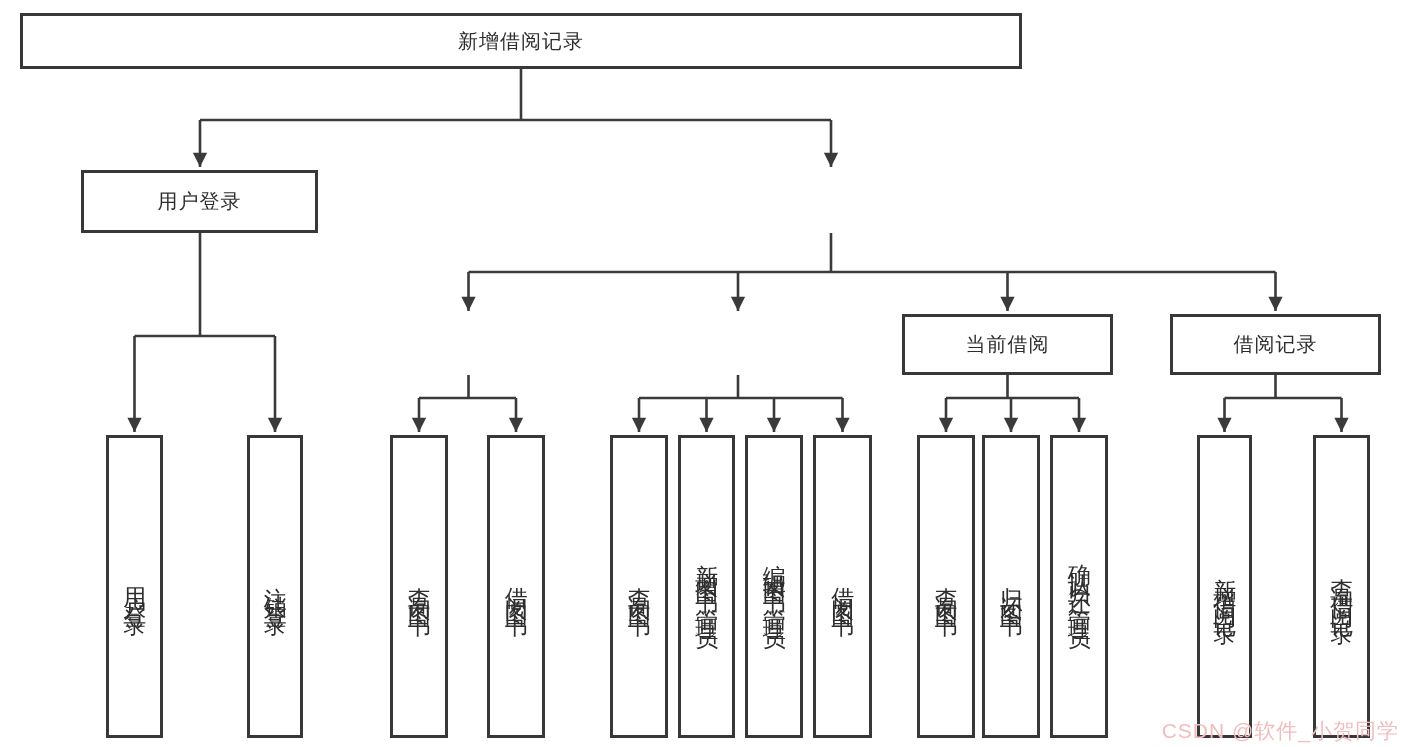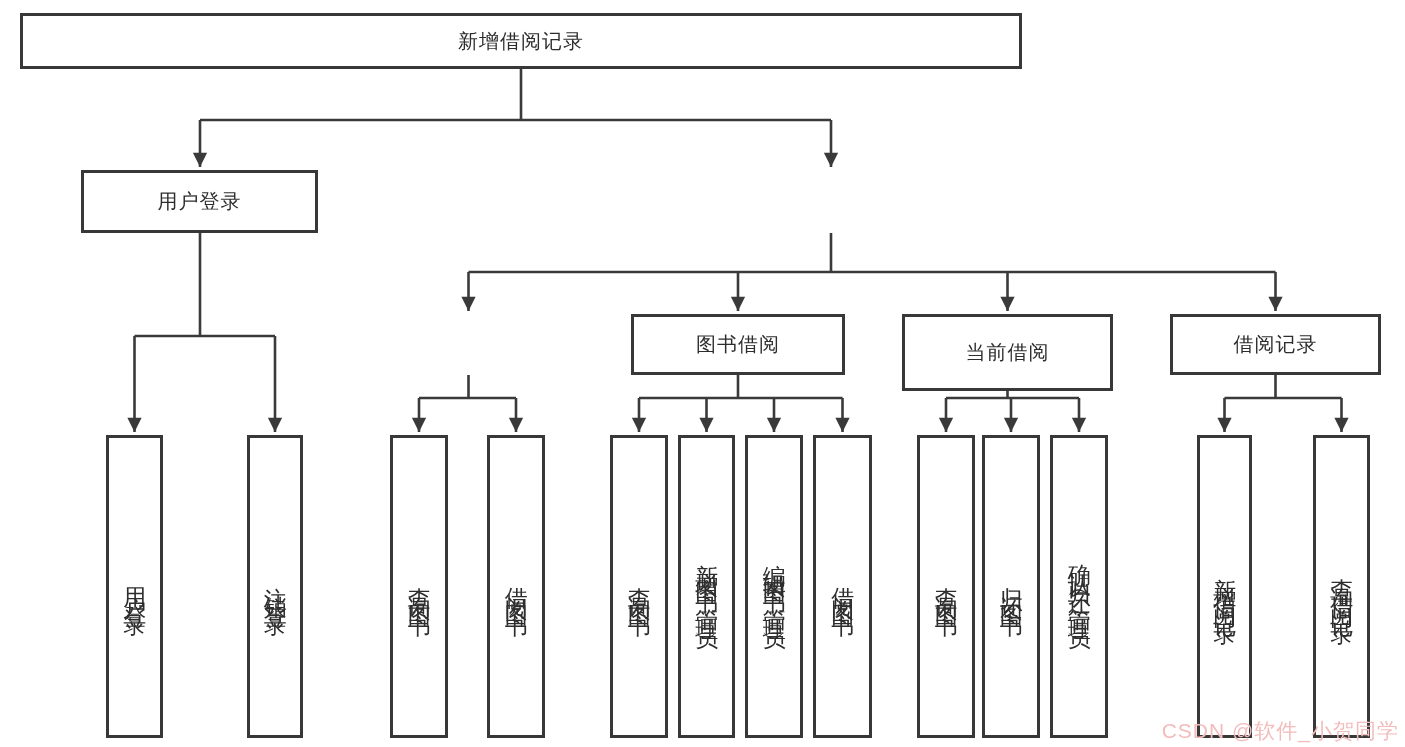--- a/index.html
+++ b/index.html
@@ -82,22 +82,21 @@
       <path d="M1275.5,375 L1275.5,398 M1224.5,398 L1341.5,398"></path>
       <line x1="1224.5" y1="398" x2="1224.5" y2="432" marker-end="url(#arw)"></line>
       <line x1="1341.5" y1="398" x2="1341.5" y2="432" marker-end="url(#arw)"></line>
     </g>
   </svg>
 
   <div class="box h" style="left:20px;top:13px;width:1002px;height:56px">新增借阅记录</div>
 
   <div class="box h" style="left:81px;top:170px;width:237px;height:63px">用户登录</div>
 
-  <div class="box h" style="left:631px;top:314px;width:214px;height:61px">图书借阅</div>
-  <div class="box h" style="left:902px;top:314px;width:211px;height:77px">当前借阅</div>
+  <div class="box h" style="left:902px;top:314px;width:211px;height:61px">当前借阅</div>
   <div class="box h" style="left:1170px;top:314px;width:211px;height:61px">借阅记录</div>
 
   <div class="box v" style="left:106px;top:435px;width:57px;height:303px">用户登录</div>
   <div class="box v" style="left:247px;top:435px;width:56px;height:303px">注销登录</div>
 
   <div class="box v" style="left:390px;top:435px;width:58px;height:303px">查询图书</div>
   <div class="box v" style="left:487px;top:435px;width:58px;height:303px">借阅图书</div>
 
   <div class="box v" style="left:610px;top:435px;width:58px;height:303px">查询图书</div>
   <div class="box v" style="left:678px;top:435px;width:57px;height:303px">新增图书（管理员）</div>

